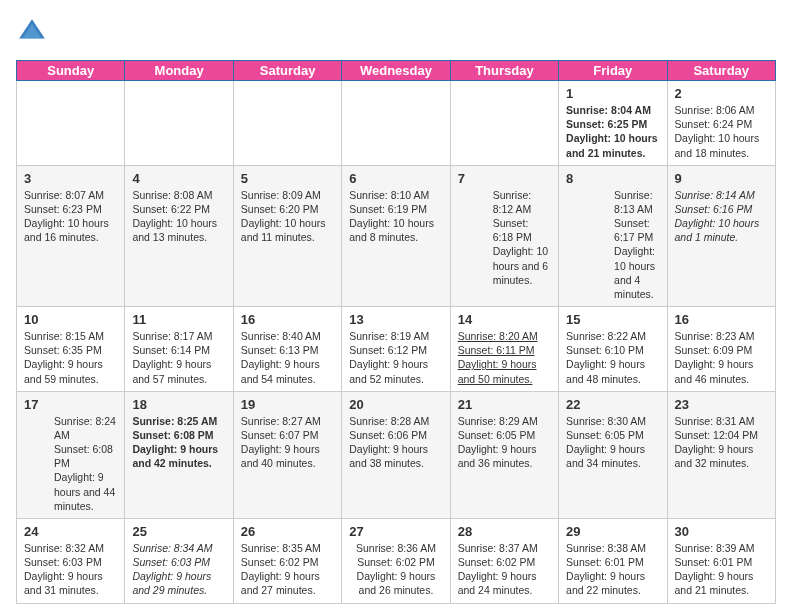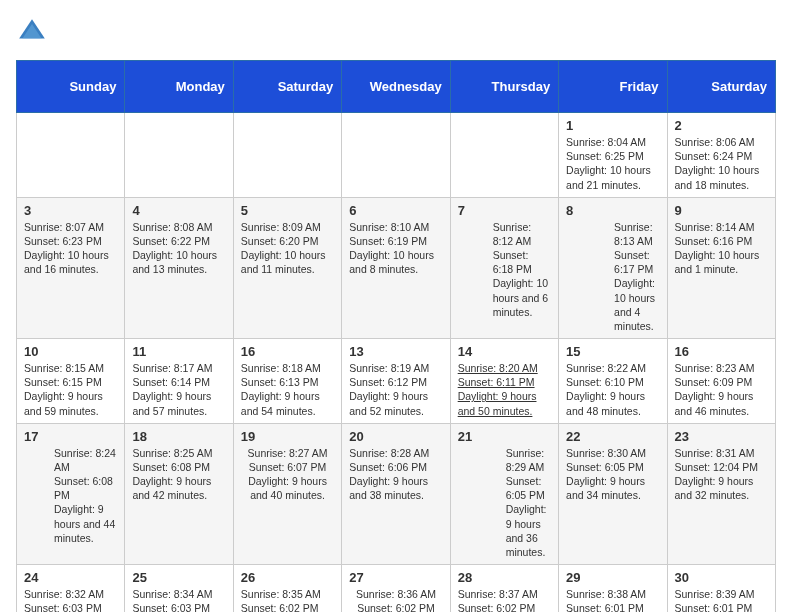--- a/index.html
+++ b/index.html
@@ -50,24 +50,24 @@
     }
     .location {
       font-size: 16px;
       color: #555;
     }
     .calendar {
       width: 100%;
       border-collapse: collapse;
     }
     .calendar th {
-      background-color: #1d4ed8;
+      background-color: #ec4899;
       color: #fff;
-      text-align: right;
-      padding: 18px 8px;
+      text-align: center;
+      padding: 2px 8px;
       font-size: 13px;
       border: 1px solid #2a6da8;
     }
     .calendar td {
       border: 1px solid #ccc;
       vertical-align: top;
       padding: 5px 7px;
       width: calc(100% / 7);
       min-height: 80px;
       background: #fff;
@@ -125,21 +125,21 @@
   </thead>
   <tbody id="calendar-body">
   <tr>
         <td class="empty-cell"></td>
         <td class="empty-cell"></td>
         <td class="empty-cell"></td>
         <td class="empty-cell"></td>
         <td class="empty-cell"></td>
         <td>
           <span class="day-number">1</span>
-          <div class="day-info" style="white-space: pre-line;">Sunrise: 8:04 AM
+          <div class="day-info" style="white-space: pre-line; font-weight: bold;">Sunrise: 8:04 AM
 Sunset: 6:25 PM
 Daylight: 10 hours and 21 minutes.</div>
         </td>
         <td>
           <span class="day-number">2</span>
           <div class="day-info" style="white-space: pre-line;">Sunrise: 8:06 AM
 Sunset: 6:24 PM
 Daylight: 10 hours and 18 minutes.</div>
         </td>
       </tr>
@@ -175,41 +175,41 @@
 Daylight: 10 hours and 6 minutes.</div>
         </td>
         <td>
           <span class="day-number">8</span>
           <div class="day-info" style="white-space: pre-line; margin-left: 48px;">Sunrise: 8:13 AM
 Sunset: 6:17 PM
 Daylight: 10 hours and 4 minutes.</div>
         </td>
         <td>
           <span class="day-number">9</span>
-          <div class="day-info" style="white-space: pre-line;">Sunrise: 8:14 AM
+          <div class="day-info" style="white-space: pre-line; font-style: italic;">Sunrise: 8:14 AM
 Sunset: 6:16 PM
 Daylight: 10 hours and 1 minute.</div>
         </td>
       </tr>
       <tr>
         <td>
           <span class="day-number">10</span>
           <div class="day-info" style="white-space: pre-line;">Sunrise: 8:15 AM
-Sunset: 6:15 PM
+Sunset: 6:35 PM
 Daylight: 9 hours and 59 minutes.</div>
         </td>
         <td>
           <span class="day-number">11</span>
           <div class="day-info" style="white-space: pre-line;">Sunrise: 8:17 AM
 Sunset: 6:14 PM
 Daylight: 9 hours and 57 minutes.</div>
         </td>
         <td>
           <span class="day-number">16</span>
-          <div class="day-info" style="white-space: pre-line;">Sunrise: 8:18 AM
+          <div class="day-info" style="white-space: pre-line;">Sunrise: 8:40 AM
 Sunset: 6:13 PM
 Daylight: 9 hours and 54 minutes.</div>
         </td>
         <td>
           <span class="day-number">13</span>
           <div class="day-info" style="white-space: pre-line;">Sunrise: 8:19 AM
 Sunset: 6:12 PM
 Daylight: 9 hours and 52 minutes.</div>
         </td>
         <td>
@@ -233,39 +233,39 @@
       </tr>
       <tr>
         <td>
           <span class="day-number">17</span>
           <div class="day-info" style="white-space: pre-line; margin-left: 30px;">Sunrise: 8:24 AM
 Sunset: 6:08 PM
 Daylight: 9 hours and 44 minutes.</div>
         </td>
         <td>
           <span class="day-number">18</span>
-          <div class="day-info" style="white-space: pre-line;">Sunrise: 8:25 AM
+          <div class="day-info" style="white-space: pre-line; font-weight: bold;">Sunrise: 8:25 AM
 Sunset: 6:08 PM
 Daylight: 9 hours and 42 minutes.</div>
         </td>
         <td>
           <span class="day-number">19</span>
-          <div class="day-info" style="white-space: pre-line; text-align: center;">Sunrise: 8:27 AM
+          <div class="day-info" style="white-space: pre-line;">Sunrise: 8:27 AM
 Sunset: 6:07 PM
 Daylight: 9 hours and 40 minutes.</div>
         </td>
         <td>
           <span class="day-number">20</span>
           <div class="day-info" style="white-space: pre-line;">Sunrise: 8:28 AM
 Sunset: 6:06 PM
 Daylight: 9 hours and 38 minutes.</div>
         </td>
         <td>
           <span class="day-number">21</span>
-          <div class="day-info" style="white-space: pre-line; margin-left: 48px;">Sunrise: 8:29 AM
+          <div class="day-info" style="white-space: pre-line;">Sunrise: 8:29 AM
 Sunset: 6:05 PM
 Daylight: 9 hours and 36 minutes.</div>
         </td>
         <td>
           <span class="day-number">22</span>
           <div class="day-info" style="white-space: pre-line;">Sunrise: 8:30 AM
 Sunset: 6:05 PM
 Daylight: 9 hours and 34 minutes.</div>
         </td>
         <td>
@@ -277,21 +277,21 @@
       </tr>
       <tr>
         <td>
           <span class="day-number">24</span>
           <div class="day-info" style="white-space: pre-line;">Sunrise: 8:32 AM
 Sunset: 6:03 PM
 Daylight: 9 hours and 31 minutes.</div>
         </td>
         <td>
           <span class="day-number">25</span>
-          <div class="day-info" style="white-space: pre-line;">Sunrise: 8:34 AM
+          <div class="day-info" style="white-space: pre-line; font-style: italic;">Sunrise: 8:34 AM
 Sunset: 6:03 PM
 Daylight: 9 hours and 29 minutes.</div>
         </td>
         <td>
           <span class="day-number">26</span>
           <div class="day-info" style="white-space: pre-line;">Sunrise: 8:35 AM
 Sunset: 6:02 PM
 Daylight: 9 hours and 27 minutes.</div>
         </td>
         <td>

